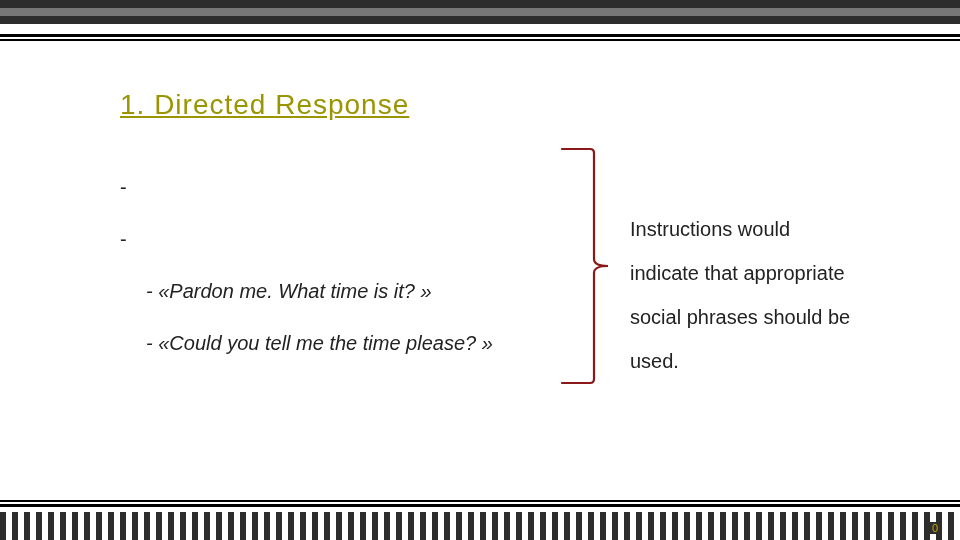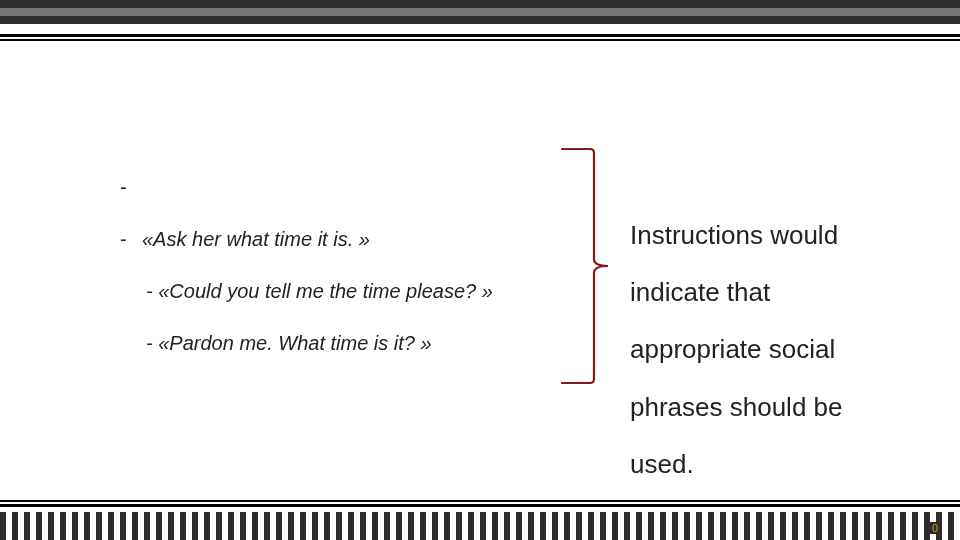--- a/index.html
+++ b/index.html
@@ -59,21 +59,21 @@
   .bullets .dash { width: 22px; flex: 0 0 22px; }
   .bullets .sub { padding-left: 26px; }
   .italic { font-style: italic; }
 
   
   .explain {
     position: absolute;
     left: 630px;
     top: 166px;
     width: 230px;
-    font-size: 26px;
+    font-size: 20px;
     line-height: 2.2;
     color: #222;
   }
 
   
   .bracket {
     position: absolute;
     left: 560px;
     top: 100px;
     width: 68px;
@@ -117,34 +117,34 @@
   }
 </style>
 </head>
 <body>
 
 <div class="top-bar"></div>
 <div class="rule-top"></div>
 
 <div class="slide">
 
+  <h1 class="heading">1. Directed Response</h1>
 
   <div class="bullets">
     <div class="row">
       <span class="dash">-</span>
     </div>
     <div class="row">
       <span class="dash">-</span>
-      <span class="italic">«Ask her what time it is. »</span>
+    </div>
+    <div class="row sub">
+      <span class="italic">- «Pardon me. What time is it? »</span>
     </div>
     <div class="row sub">
       <span class="italic">- «Could you tell me the time please? »</span>
-    </div>
-    <div class="row sub">
-      <span class="italic">- «Pardon me. What time is it? »</span>
     </div>
   </div>
 
   <div class="bracket">
     <svg viewBox="0 0 68 250">
 
       <path d="M2 8 L30 8 Q34 8 34 12 L34 16"></path>
 
       <path d="M2 242 L30 242 Q34 242 34 238 L34 234"></path>
 

